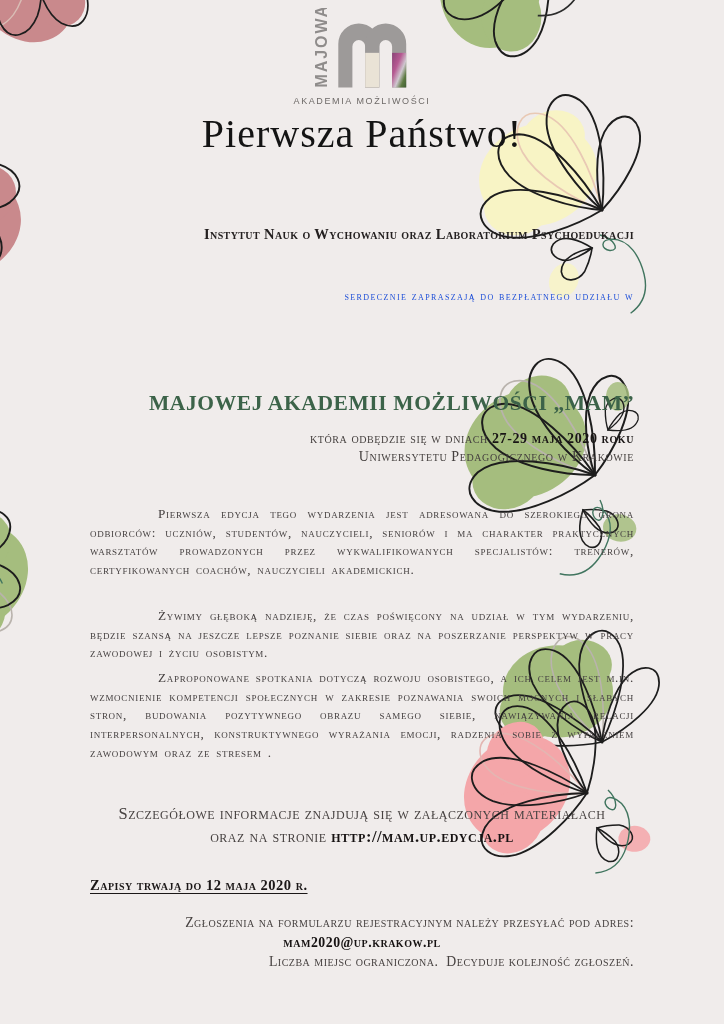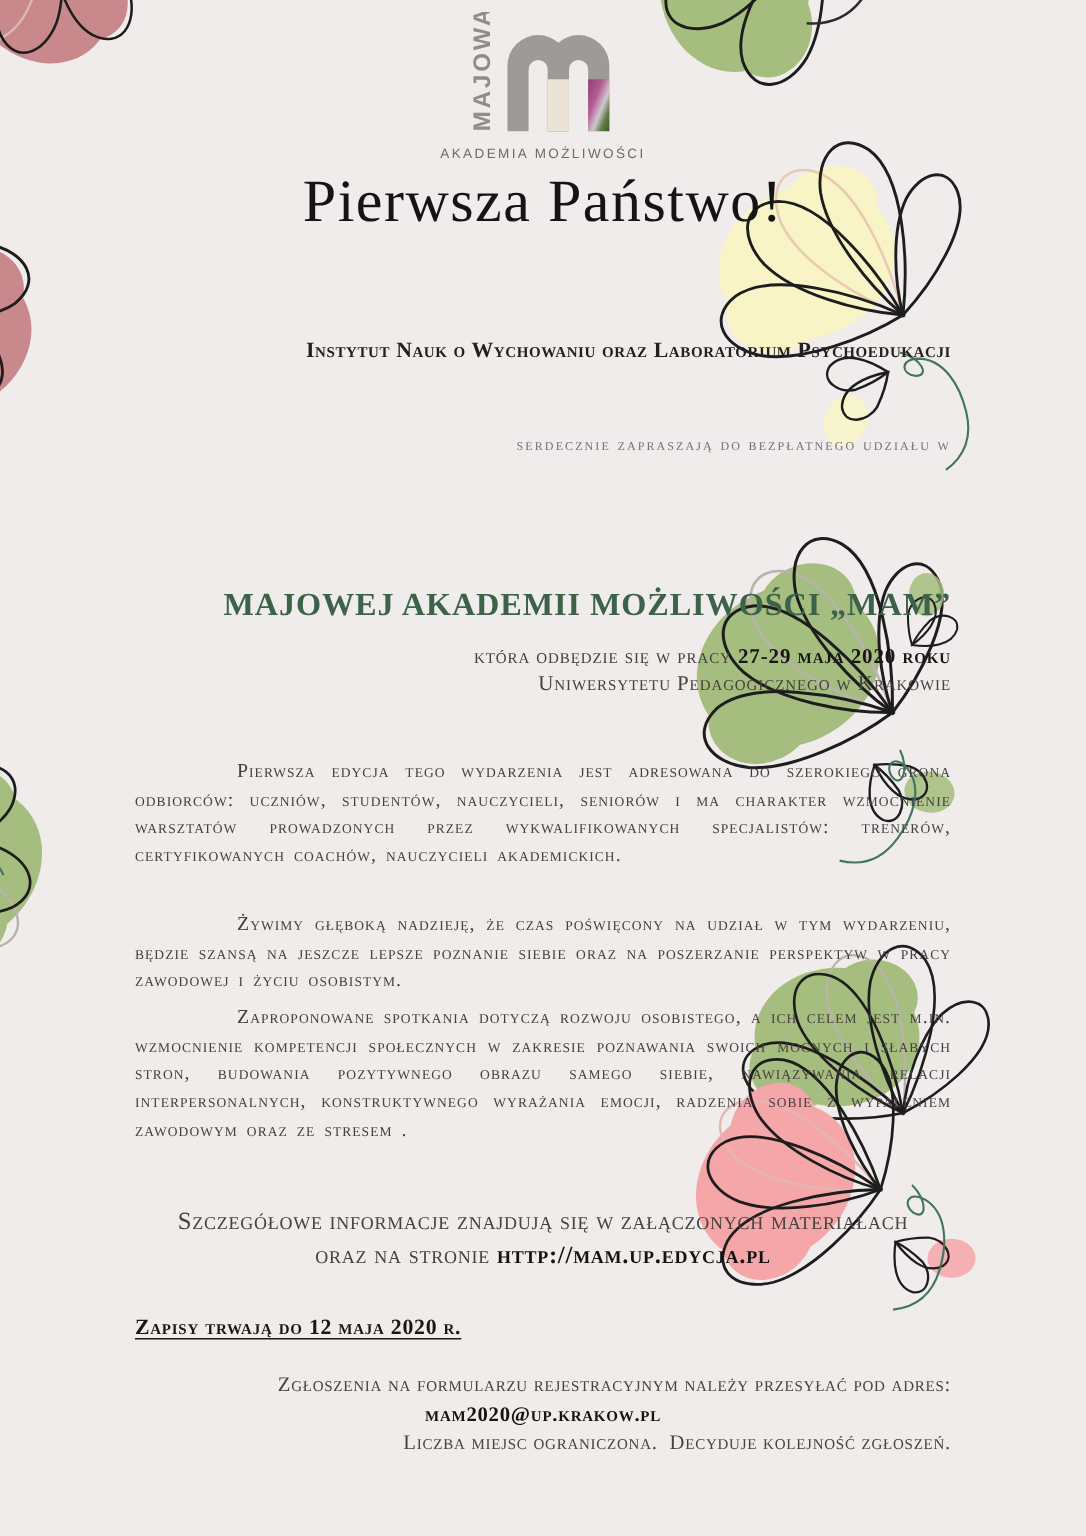--- a/index.html
+++ b/index.html
@@ -22,21 +22,21 @@
   .center{text-align:right;}
   .greeting{
     top:110px;left:0;width:724px;text-align:center;
     font-family:cursive;font-size:40px;color:#141414;letter-spacing:1px;
   }
   .organizers{
     top:224px;font-weight:bold;font-size:14.5px;line-height:20px;
     font-variant:small-caps;color:#242020;letter-spacing:.4px;
   }
   .invitation{
-    top:289px;font-size:12px;letter-spacing:1.4px;color:#737373;
+    top:289px;font-size:12px;letter-spacing:1.4px;color:#1d4ed8;
     font-variant:small-caps;
   }
   .event-title{
     top:359px;font-size:21.5px;font-weight:bold;letter-spacing:.6px;
     color:#3c6349;
     margin-top:32px;
   }
   .date-block{
     top:430px;font-size:14px;line-height:17.5px;font-variant:small-caps;
     color:#45403f;letter-spacing:.6px;
@@ -208,25 +208,25 @@
 
   <div class="blk organizers center">
     <div>Instytut Nauk o Wychowaniu oraz Laboratorium Psychoedukacji</div>
   </div>
 
   <div class="blk invitation center">serdecznie zapraszają do bezpłatnego udziału w</div>
 
   <div class="blk event-title center">MAJOWEJ AKADEMII MOŻLIWOŚCI  „MAM”</div>
 
   <div class="blk date-block center">
-    <div><span>która odbędzie się w pracy </span><b>27-29 maja 2020 roku</b></div>
+    <div><span>która odbędzie się w dniach </span><b>27-29 maja 2020 roku</b></div>
     <div>Uniwersytetu Pedagogicznego w Krakowie</div>
   </div>
 
-  <div class="blk para p1">Pierwsza edycja tego wydarzenia jest adresowana do szerokiego grona odbiorców: uczniów, studentów, nauczycieli, seniorów i ma charakter wzmocnienie warsztatów prowadzonych przez wykwalifikowanych specjalistów: trenerów, certyfikowanych coachów, nauczycieli akademickich.</div>
+  <div class="blk para p1">Pierwsza edycja tego wydarzenia jest adresowana do szerokiego grona odbiorców: uczniów, studentów, nauczycieli, seniorów i ma charakter praktycznych warsztatów prowadzonych przez wykwalifikowanych specjalistów: trenerów, certyfikowanych coachów, nauczycieli akademickich.</div>
   <div class="blk para p2">Żywimy głęboką nadzieję, że czas poświęcony na udział w tym wydarzeniu, będzie szansą na jeszcze lepsze poznanie siebie oraz na poszerzanie perspektyw w pracy zawodowej i życiu osobistym.</div>
   <div class="blk para p3">Zaproponowane spotkania dotyczą rozwoju osobistego, a ich celem jest m.in. wzmocnienie kompetencji społecznych w zakresie poznawania swoich mocnych i słabych stron, budowania pozytywnego obrazu samego siebie, nawiązywania relacji interpersonalnych, konstruktywnego wyrażania emocji, radzenia sobie z wypaleniem zawodowym oraz ze stresem .</div>
 
   <div class="blk info">
     <span>Szczegółowe informacje znajdują się w załączonych materiałach oraz na stronie </span><b>http://mam.up.edycja.pl</b>
   </div>
 
   <div class="blk deadline">Zapisy trwają do 12 maja 2020 r. </div>
 
   <div class="blk signup">

